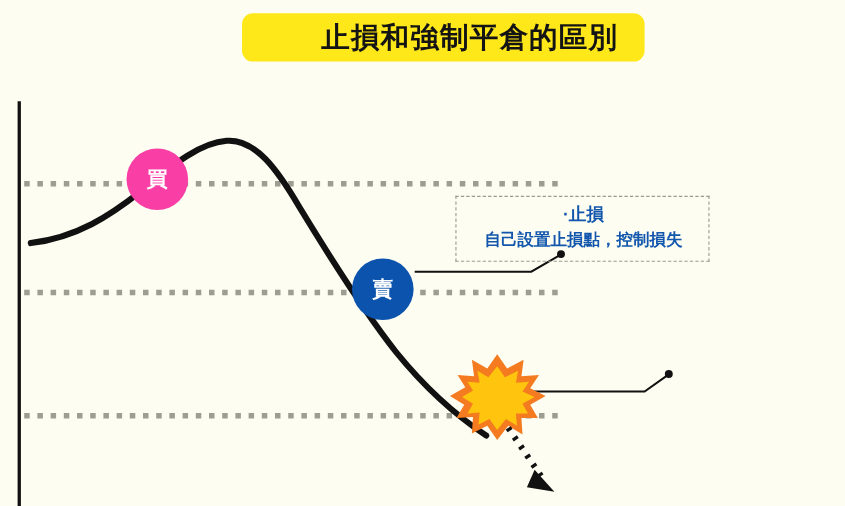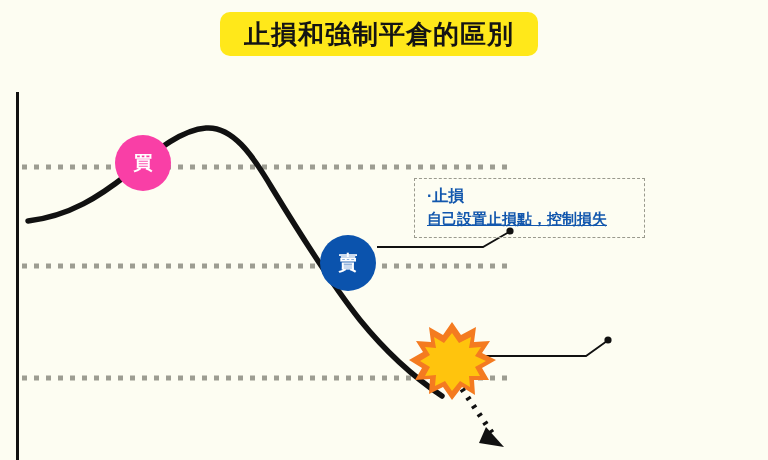--- a/index.html
+++ b/index.html
@@ -32,20 +32,21 @@
     position: absolute;
     left: 220px;
     top: 12px;
     width: 318px;
     height: 44px;
     background: #ffe81a;
     border-radius: 10px;
     display: flex;
     align-items: center;
     justify-content: center;
+    padding-left: 48px;
   }
   .title-text {
     font-size: 26px;
     font-weight: bold;
     color: #141414;
     letter-spacing: 1px;
     line-height: 1;
     white-space: nowrap;
   }
 
@@ -74,20 +75,21 @@
     height: 56px;
     background: #0b53ad;
   }
 
   
   .callout {
     position: absolute;
     box-sizing: border-box;
     padding: 7px 10px 8px 12px;
     background: transparent;
+    text-align: center;
   }
   .callout-stoploss {
     left: 414px;
     top: 178px;
     width: 231px;
     border: 1px dashed #9a9a8e;
   }
   .callout-liquidation {
     left: 515px;
     top: 287px;
@@ -99,21 +101,20 @@
     font-weight: bold;
     line-height: 1.25;
     white-space: nowrap;
   }
   .callout-body {
     font-size: 15px;
     font-weight: bold;
     line-height: 1.3;
     margin-top: 3px;
     white-space: nowrap;
-    text-decoration: underline;
   }
   .c-blue { color: #1257ad; }
   .c-orange { color: #e8743a; }
 </style>
 </head>
 <body>
 
 <div id="stage">
 
   <svg id="scene" viewBox="0 0 768 460">

